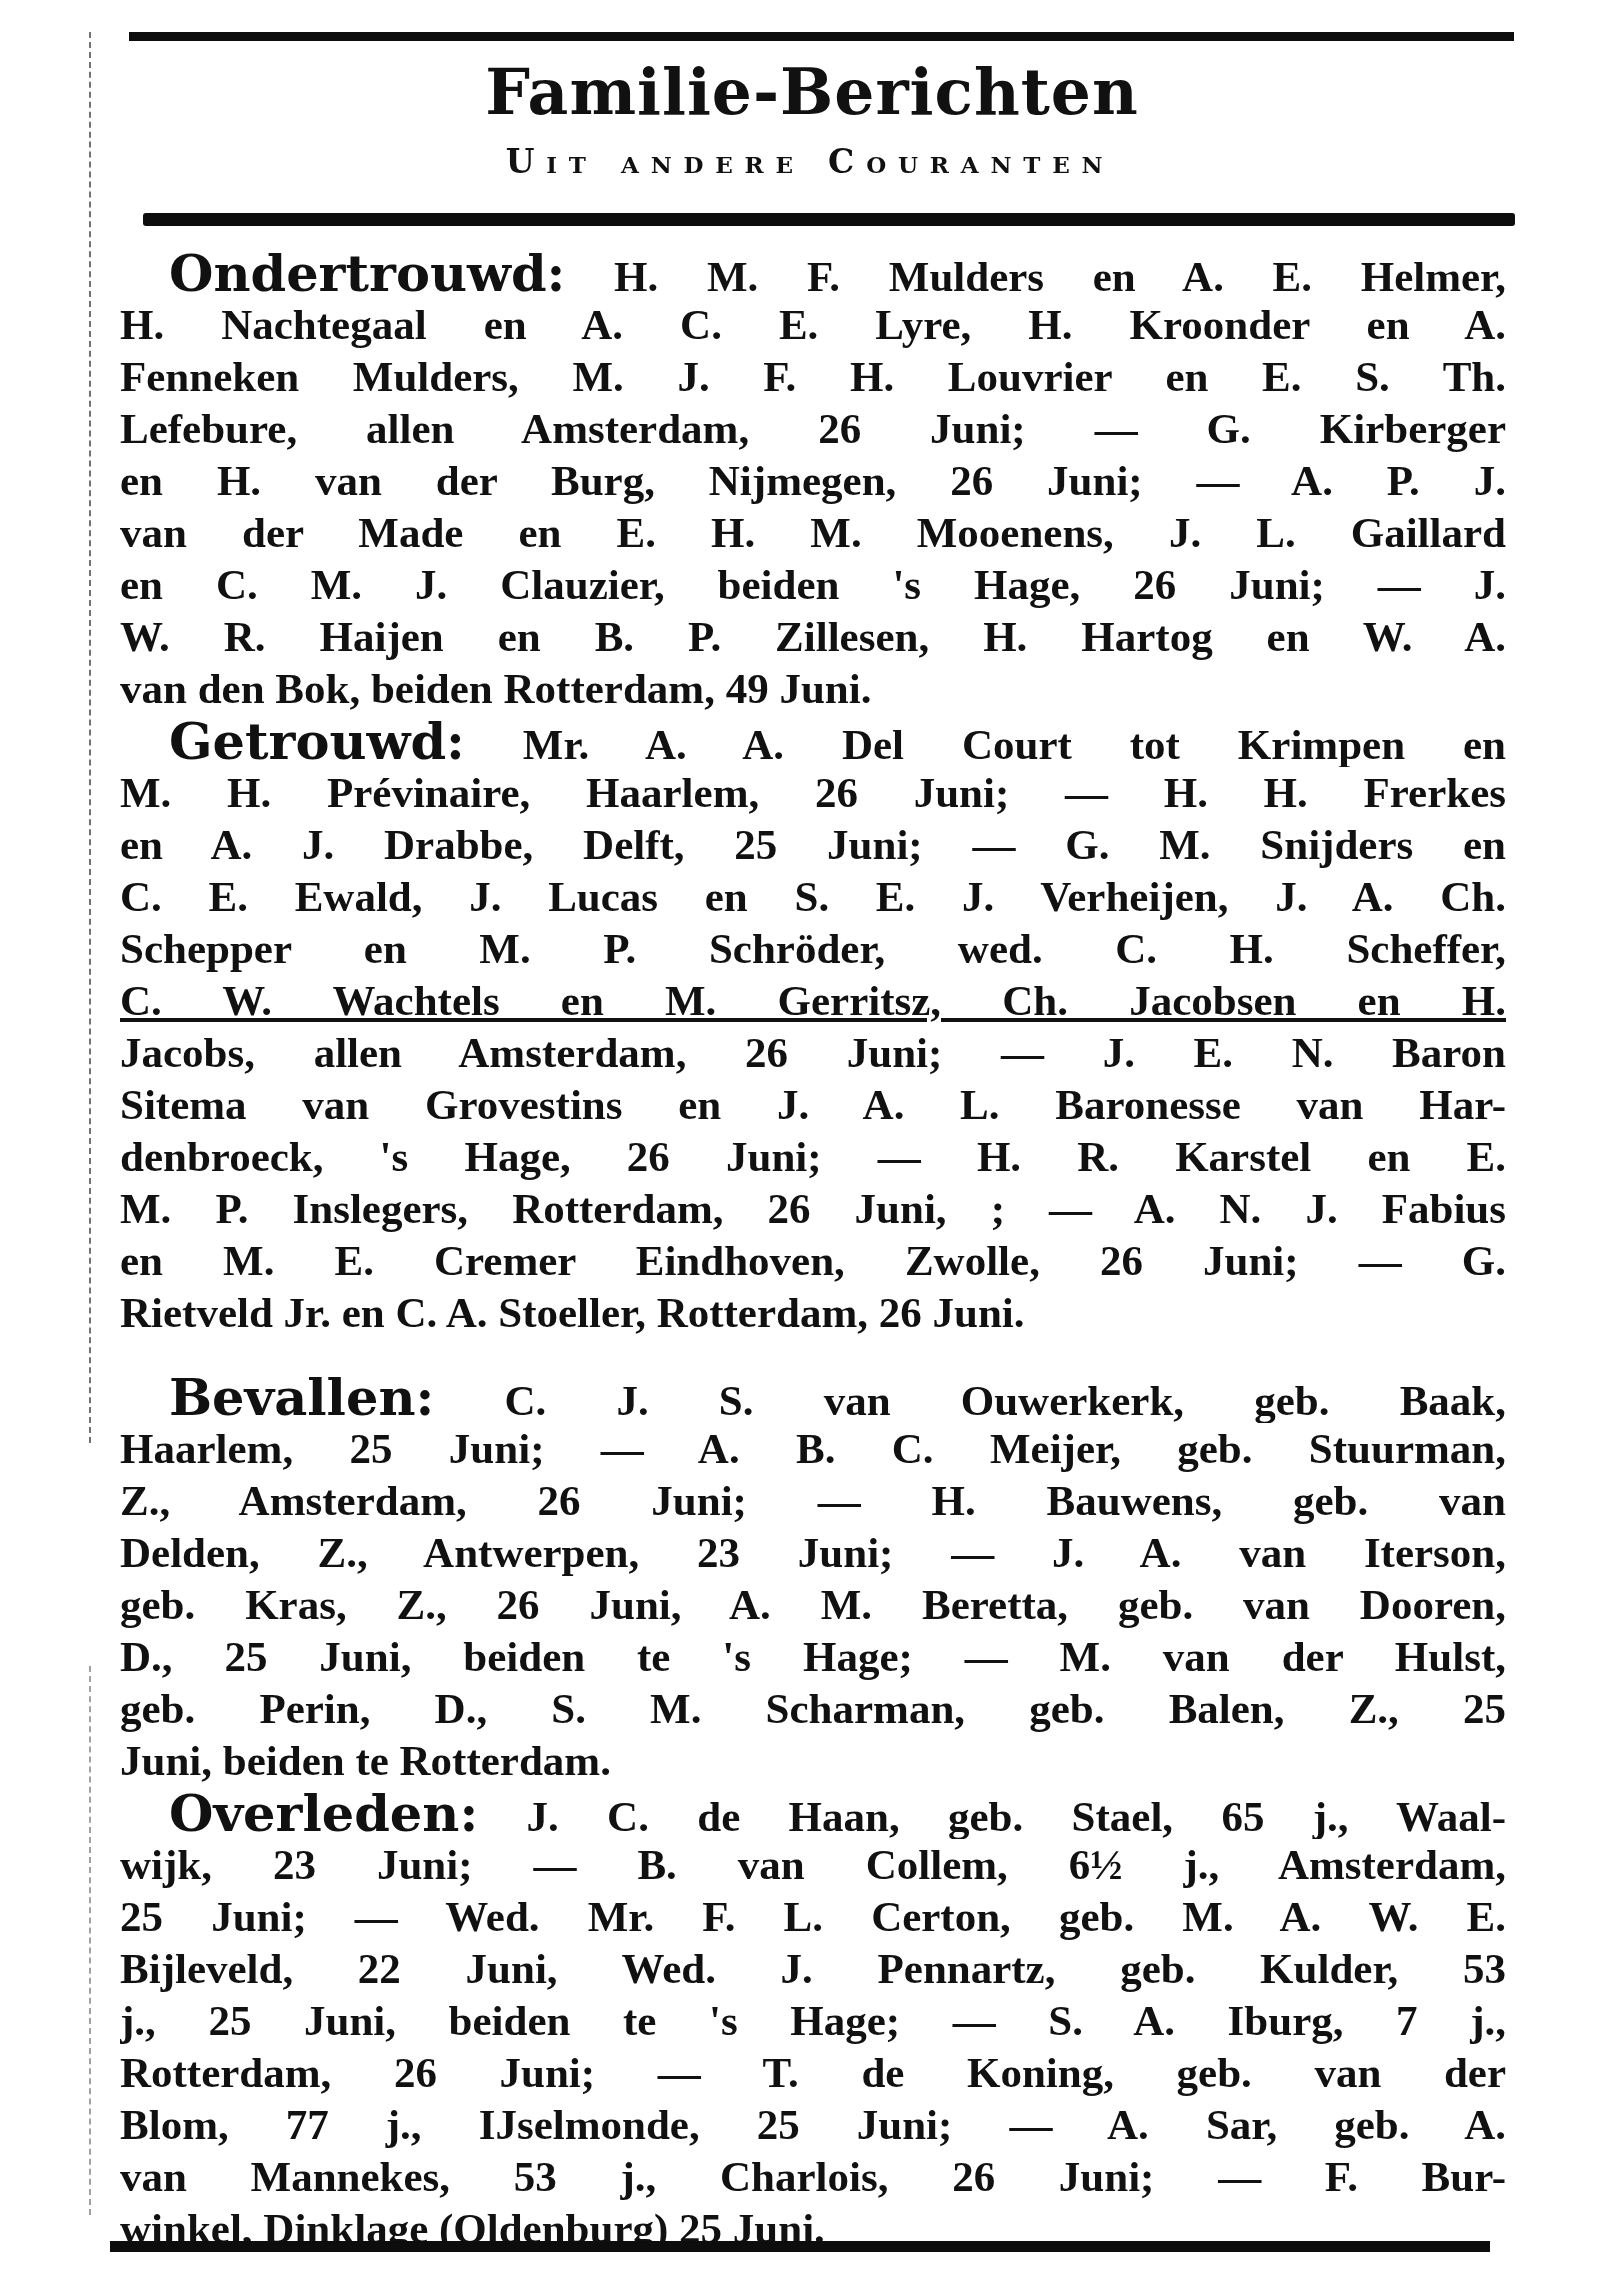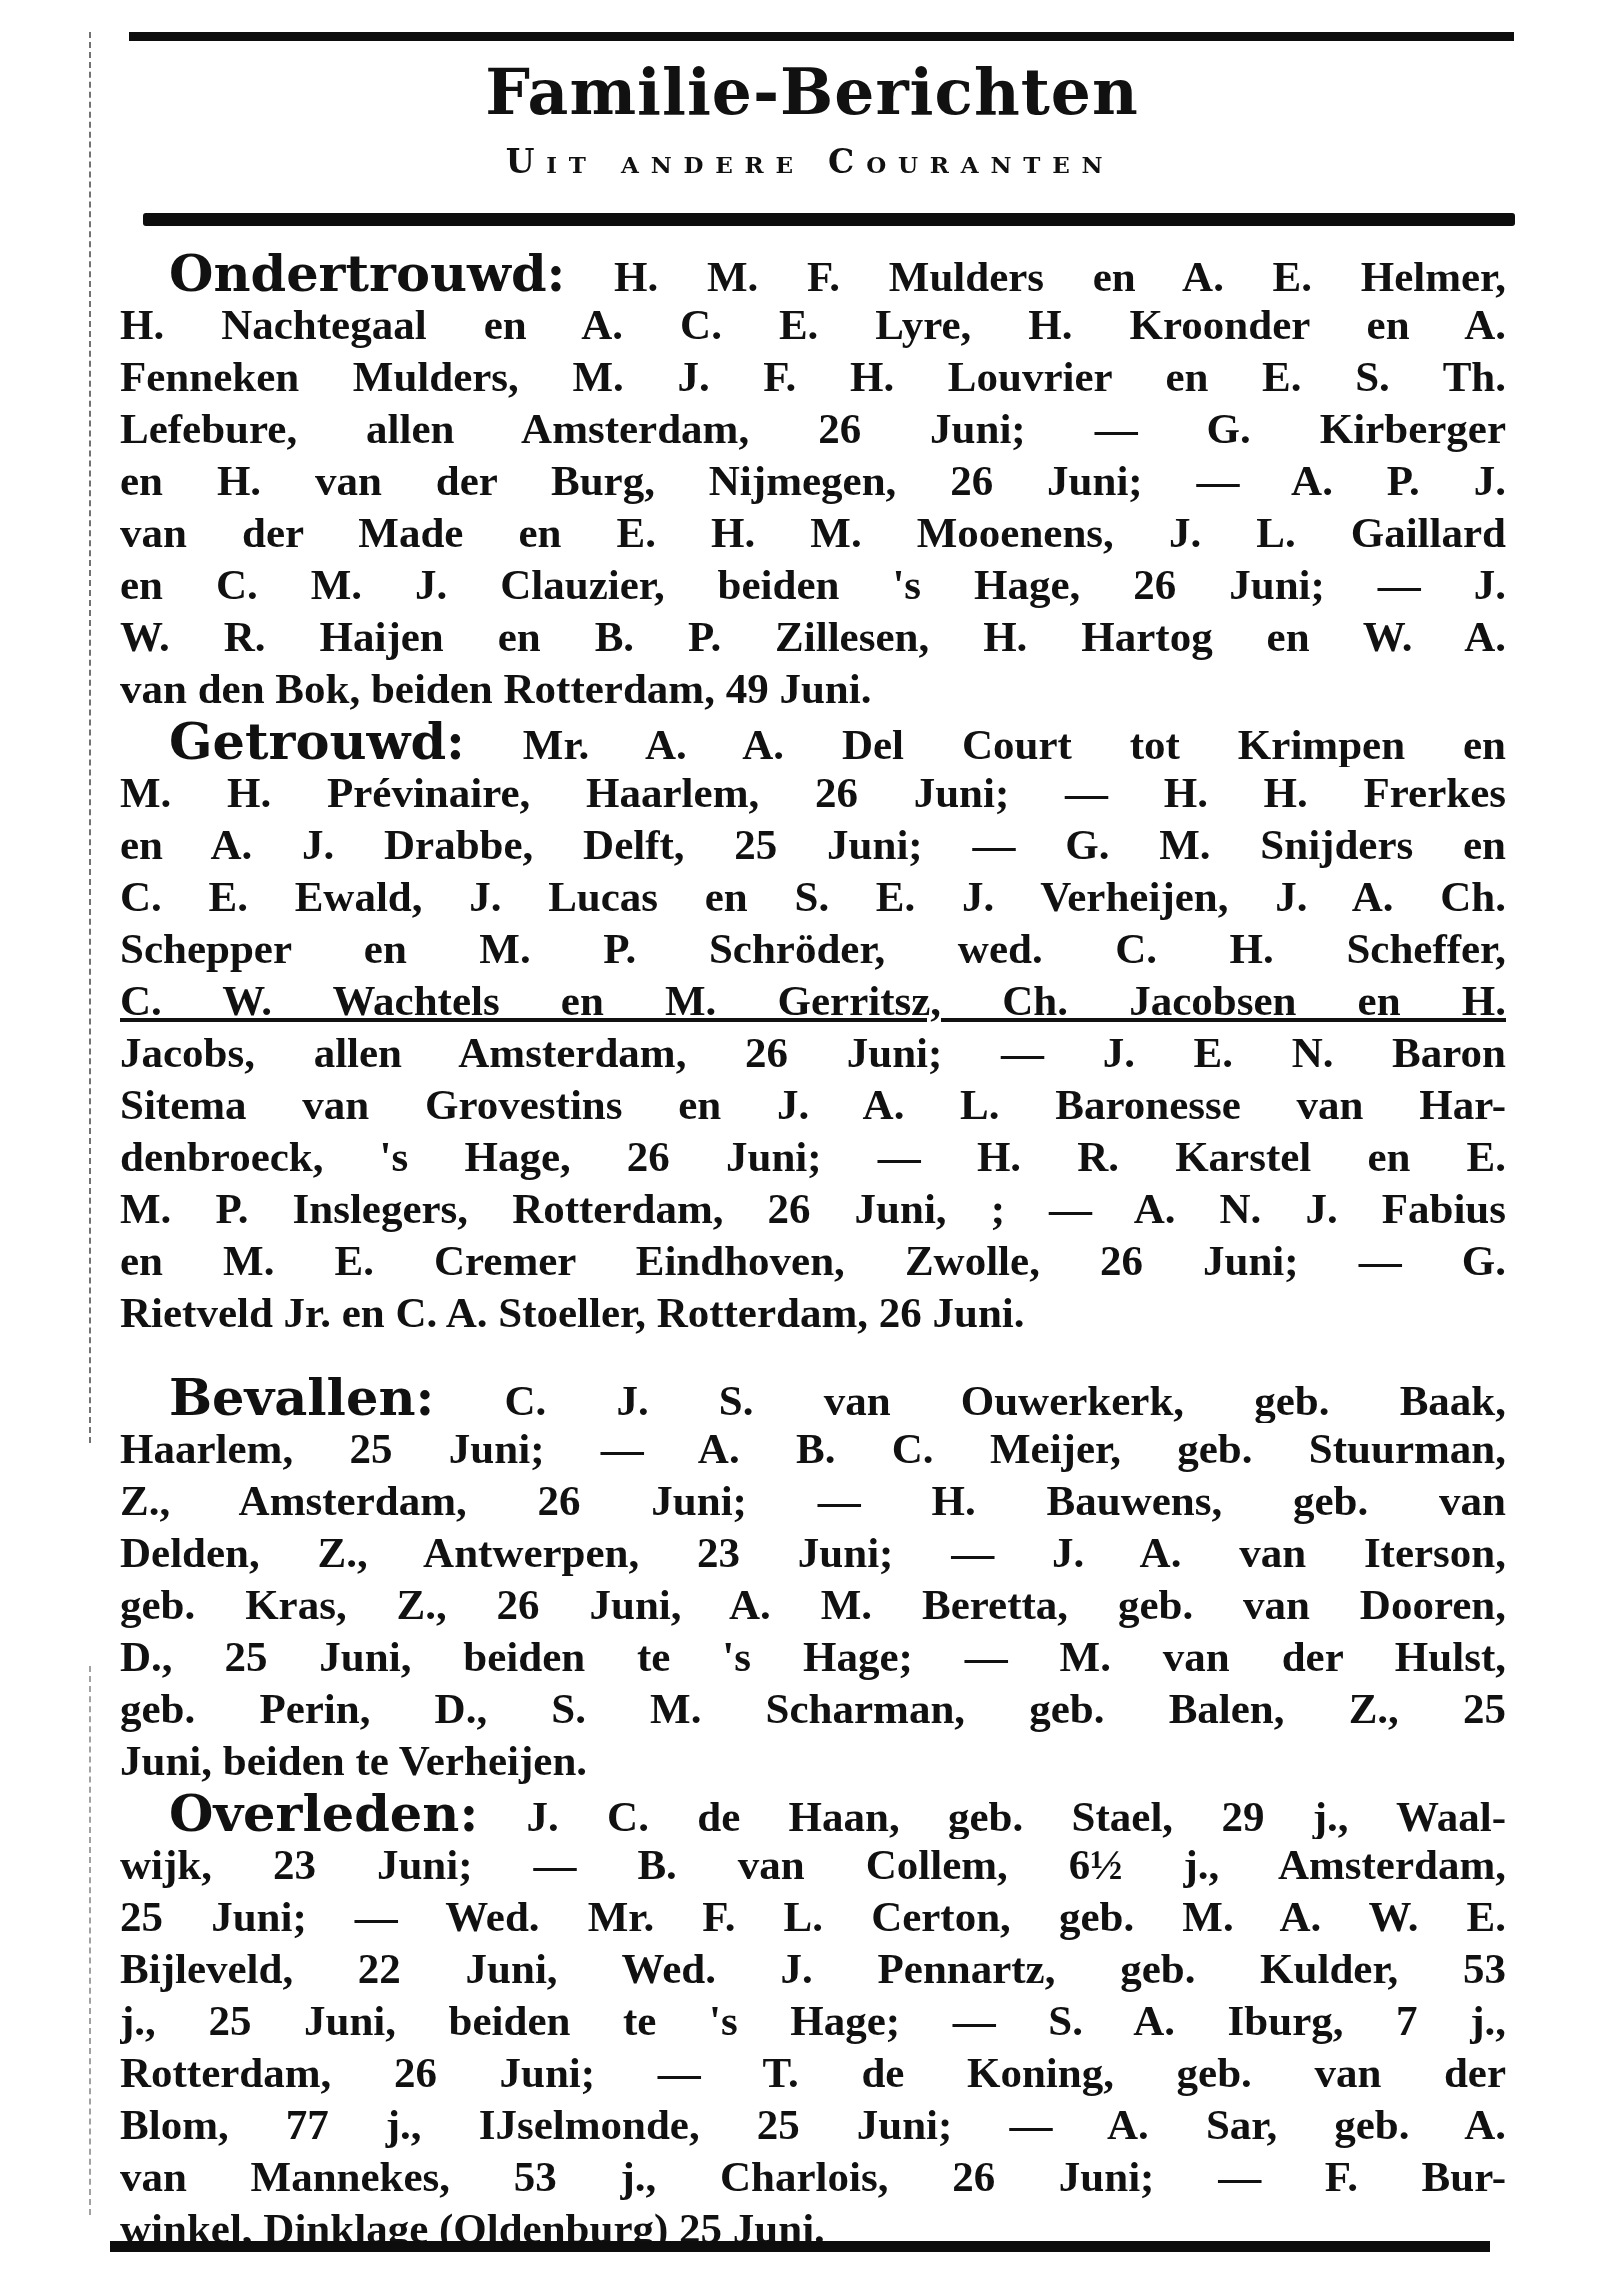--- a/index.html
+++ b/index.html
@@ -65,23 +65,23 @@
   <div class="line" style="white-space: normal; height: 52px; overflow: hidden;">en M. E. Cremer Eindhoven, Zwolle, 26 Juni; — G.<span style="display: inline-block; width: 100%; height: 0px;"></span></div>
   <div class="line last">Rietveld Jr. en C. A. Stoeller, Rotterdam, 26 Juni.</div>
 
   <div class="line indent" style="white-space: normal; height: 52px; overflow: hidden; margin-top: 32px;"><span class="lead">Bevallen:</span><span> C. J. S. van Ouwerkerk, geb. Baak,</span><span style="display: inline-block; width: 100%; height: 0px;"></span></div>
   <div class="line" style="white-space: normal; height: 52px; overflow: hidden;">Haarlem, 25 Juni; — A. B. C. Meijer, geb. Stuurman,<span style="display: inline-block; width: 100%; height: 0px;"></span></div>
   <div class="line" style="white-space: normal; height: 52px; overflow: hidden;">Z., Amsterdam, 26 Juni; — H. Bauwens, geb. van<span style="display: inline-block; width: 100%; height: 0px;"></span></div>
   <div class="line" style="white-space: normal; height: 52px; overflow: hidden;">Delden, Z., Antwerpen, 23 Juni; — J. A. van Iterson,<span style="display: inline-block; width: 100%; height: 0px;"></span></div>
   <div class="line" style="white-space: normal; height: 52px; overflow: hidden;">geb. Kras, Z., 26 Juni, A. M. Beretta, geb. van Dooren,<span style="display: inline-block; width: 100%; height: 0px;"></span></div>
   <div class="line" style="white-space: normal; height: 52px; overflow: hidden;">D., 25 Juni, beiden te 's Hage; — M. van der Hulst,<span style="display: inline-block; width: 100%; height: 0px;"></span></div>
   <div class="line" style="white-space: normal; height: 52px; overflow: hidden;">geb. Perin, D., S. M. Scharman, geb. Balen, Z., 25<span style="display: inline-block; width: 100%; height: 0px;"></span></div>
-  <div class="line last">Juni, beiden te Verheijen.</div>
+  <div class="line last">Juni, beiden te Rotterdam.</div>
 
-  <div class="line indent" style="white-space: normal; height: 52px; overflow: hidden;"><span class="lead">Overleden:</span><span> J. C. de Haan, geb. Stael, 29 j., Waal-</span><span style="display: inline-block; width: 100%; height: 0px;"></span></div>
+  <div class="line indent" style="white-space: normal; height: 52px; overflow: hidden;"><span class="lead">Overleden:</span><span> J. C. de Haan, geb. Stael, 65 j., Waal-</span><span style="display: inline-block; width: 100%; height: 0px;"></span></div>
   <div class="line" style="white-space: normal; height: 52px; overflow: hidden;">wijk, 23 Juni; — B. van Collem, 6½ j., Amsterdam,<span style="display: inline-block; width: 100%; height: 0px;"></span></div>
   <div class="line" style="white-space: normal; height: 52px; overflow: hidden;">25 Juni; — Wed. Mr. F. L. Certon, geb. M. A. W. E.<span style="display: inline-block; width: 100%; height: 0px;"></span></div>
   <div class="line" style="white-space: normal; height: 52px; overflow: hidden;">Bijleveld, 22 Juni, Wed. J. Pennartz, geb. Kulder, 53<span style="display: inline-block; width: 100%; height: 0px;"></span></div>
   <div class="line" style="white-space: normal; height: 52px; overflow: hidden;">j., 25 Juni, beiden te 's Hage; — S. A. Iburg, 7 j.,<span style="display: inline-block; width: 100%; height: 0px;"></span></div>
   <div class="line" style="white-space: normal; height: 52px; overflow: hidden;">Rotterdam, 26 Juni; — T. de Koning, geb. van der<span style="display: inline-block; width: 100%; height: 0px;"></span></div>
   <div class="line" style="white-space: normal; height: 52px; overflow: hidden;">Blom, 77 j., IJselmonde, 25 Juni; — A. Sar, geb. A.<span style="display: inline-block; width: 100%; height: 0px;"></span></div>
   <div class="line" style="white-space: normal; height: 52px; overflow: hidden;">van Mannekes, 53 j., Charlois, 26 Juni; — F. Bur-<span style="display: inline-block; width: 100%; height: 0px;"></span></div>
   <div class="line last">winkel, Dinklage (Oldenburg) 25 Juni.</div>
 </div>
 

